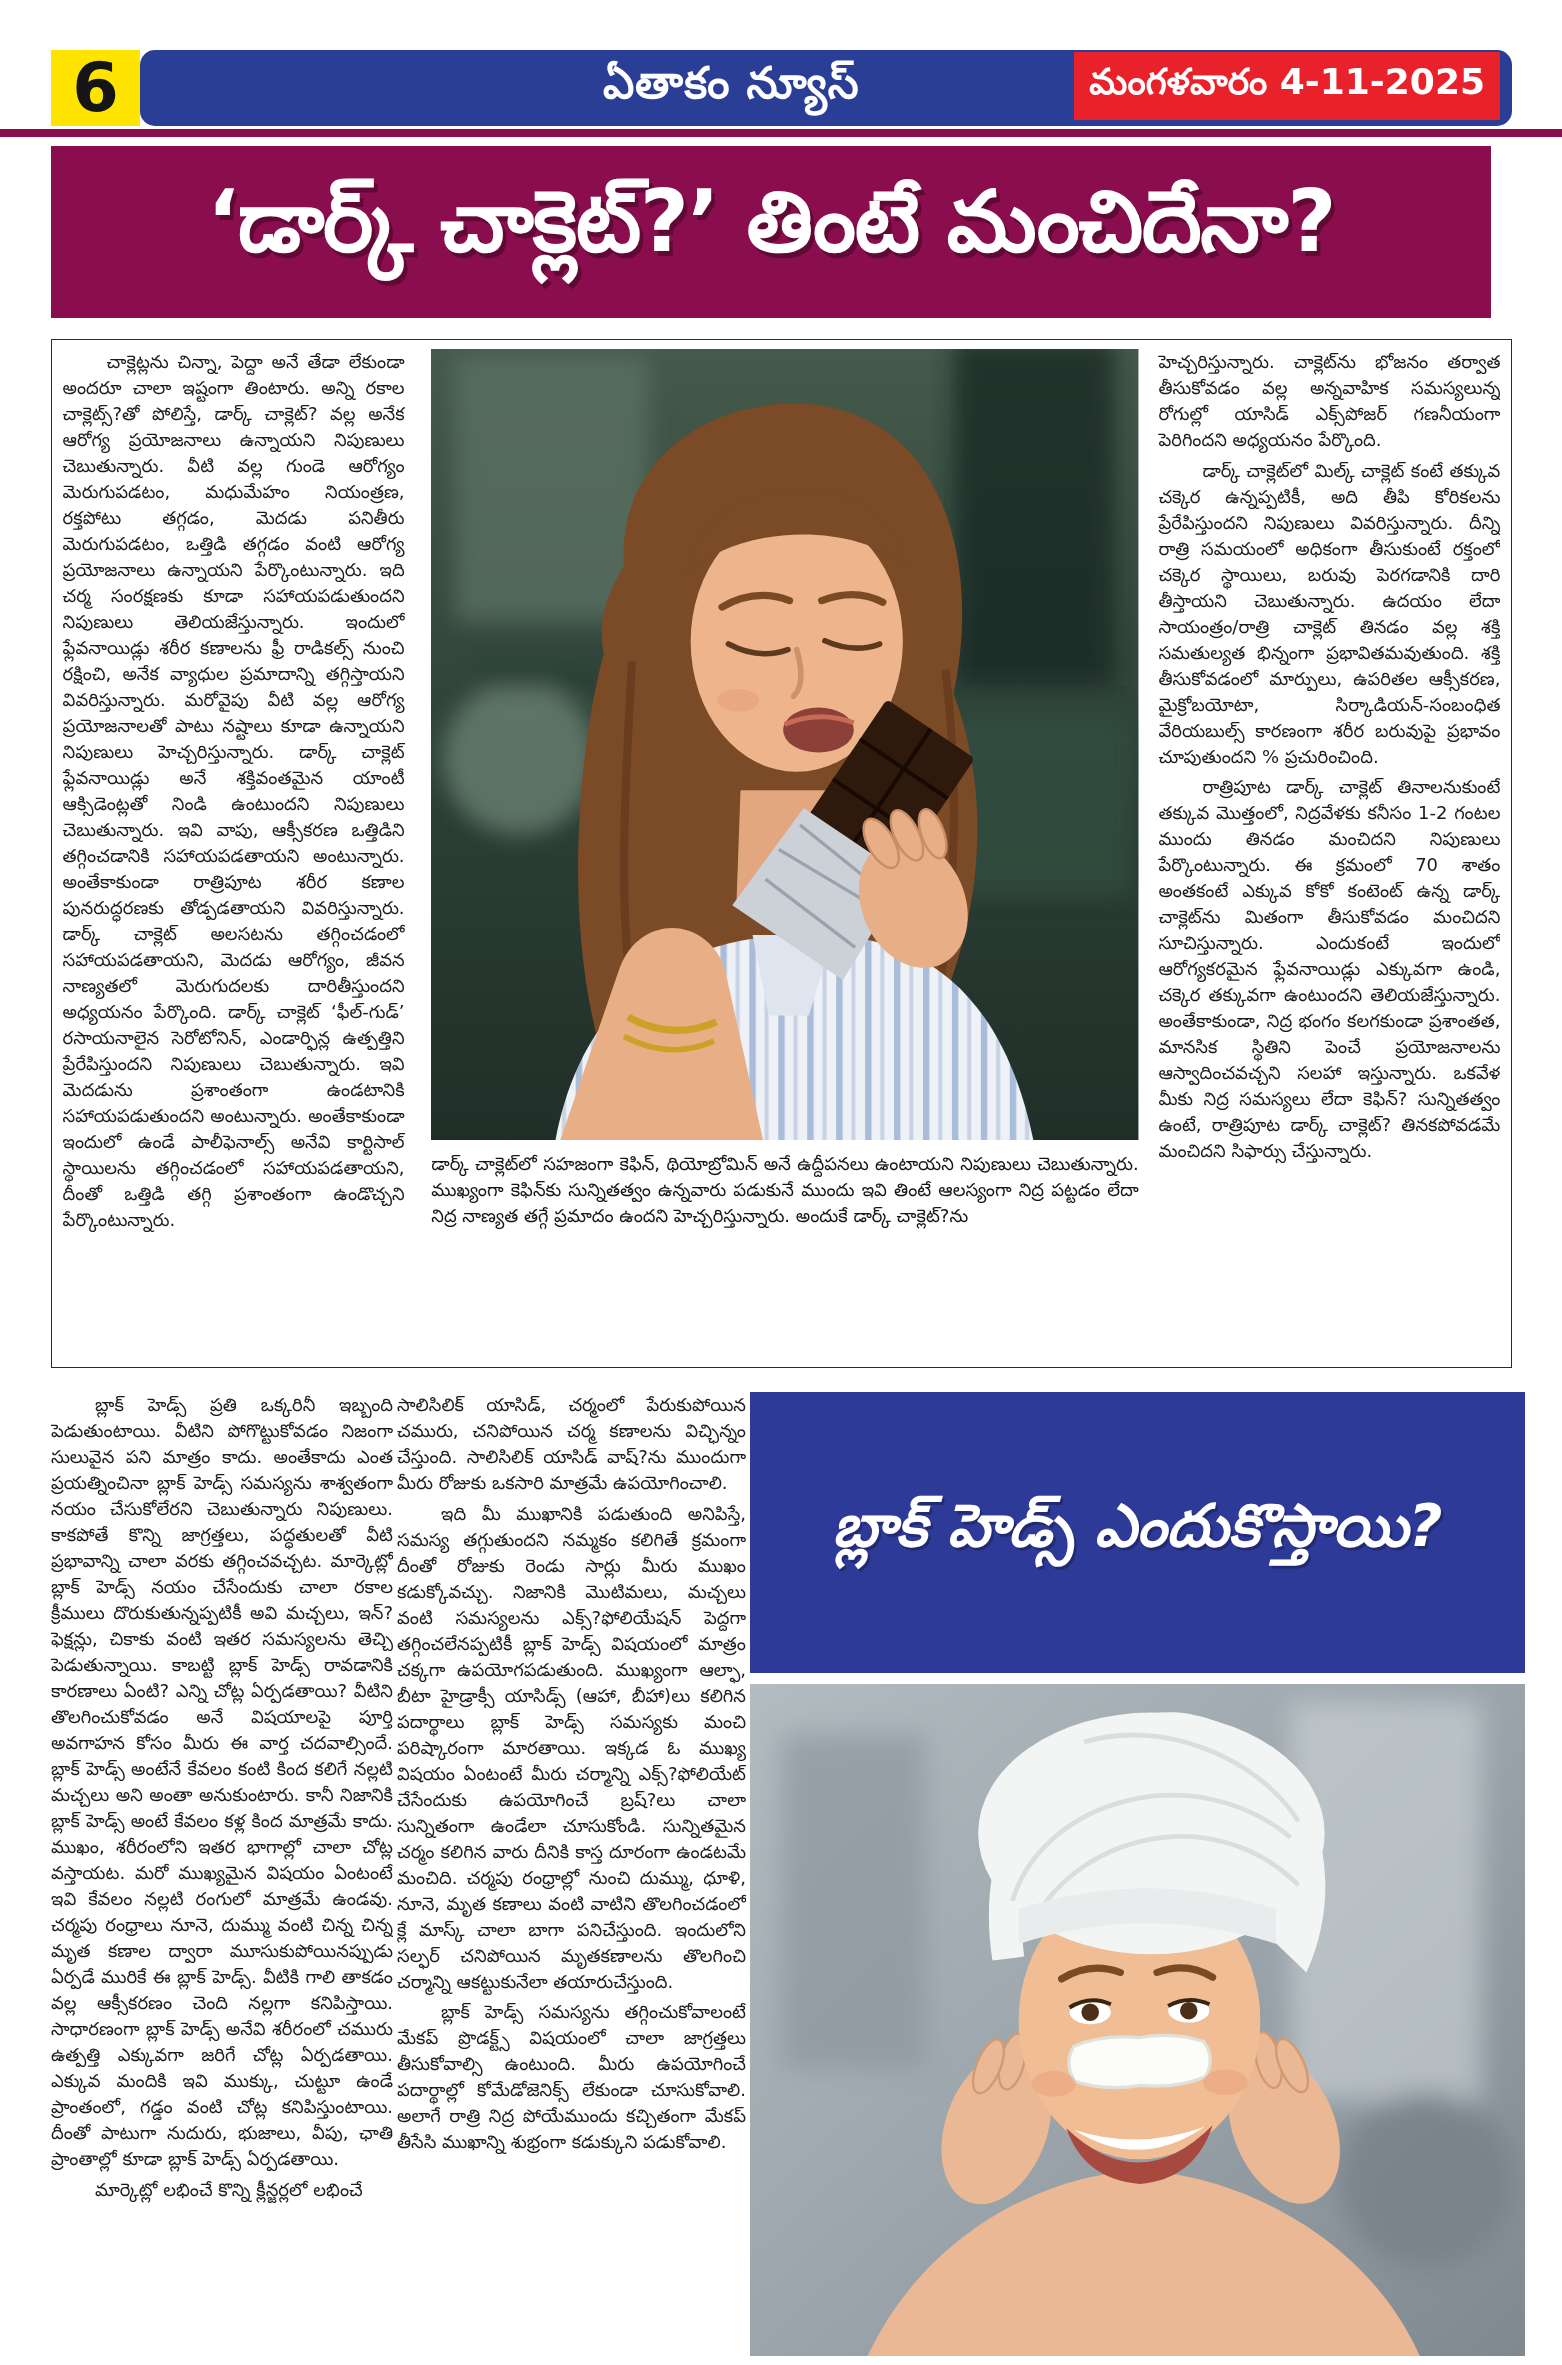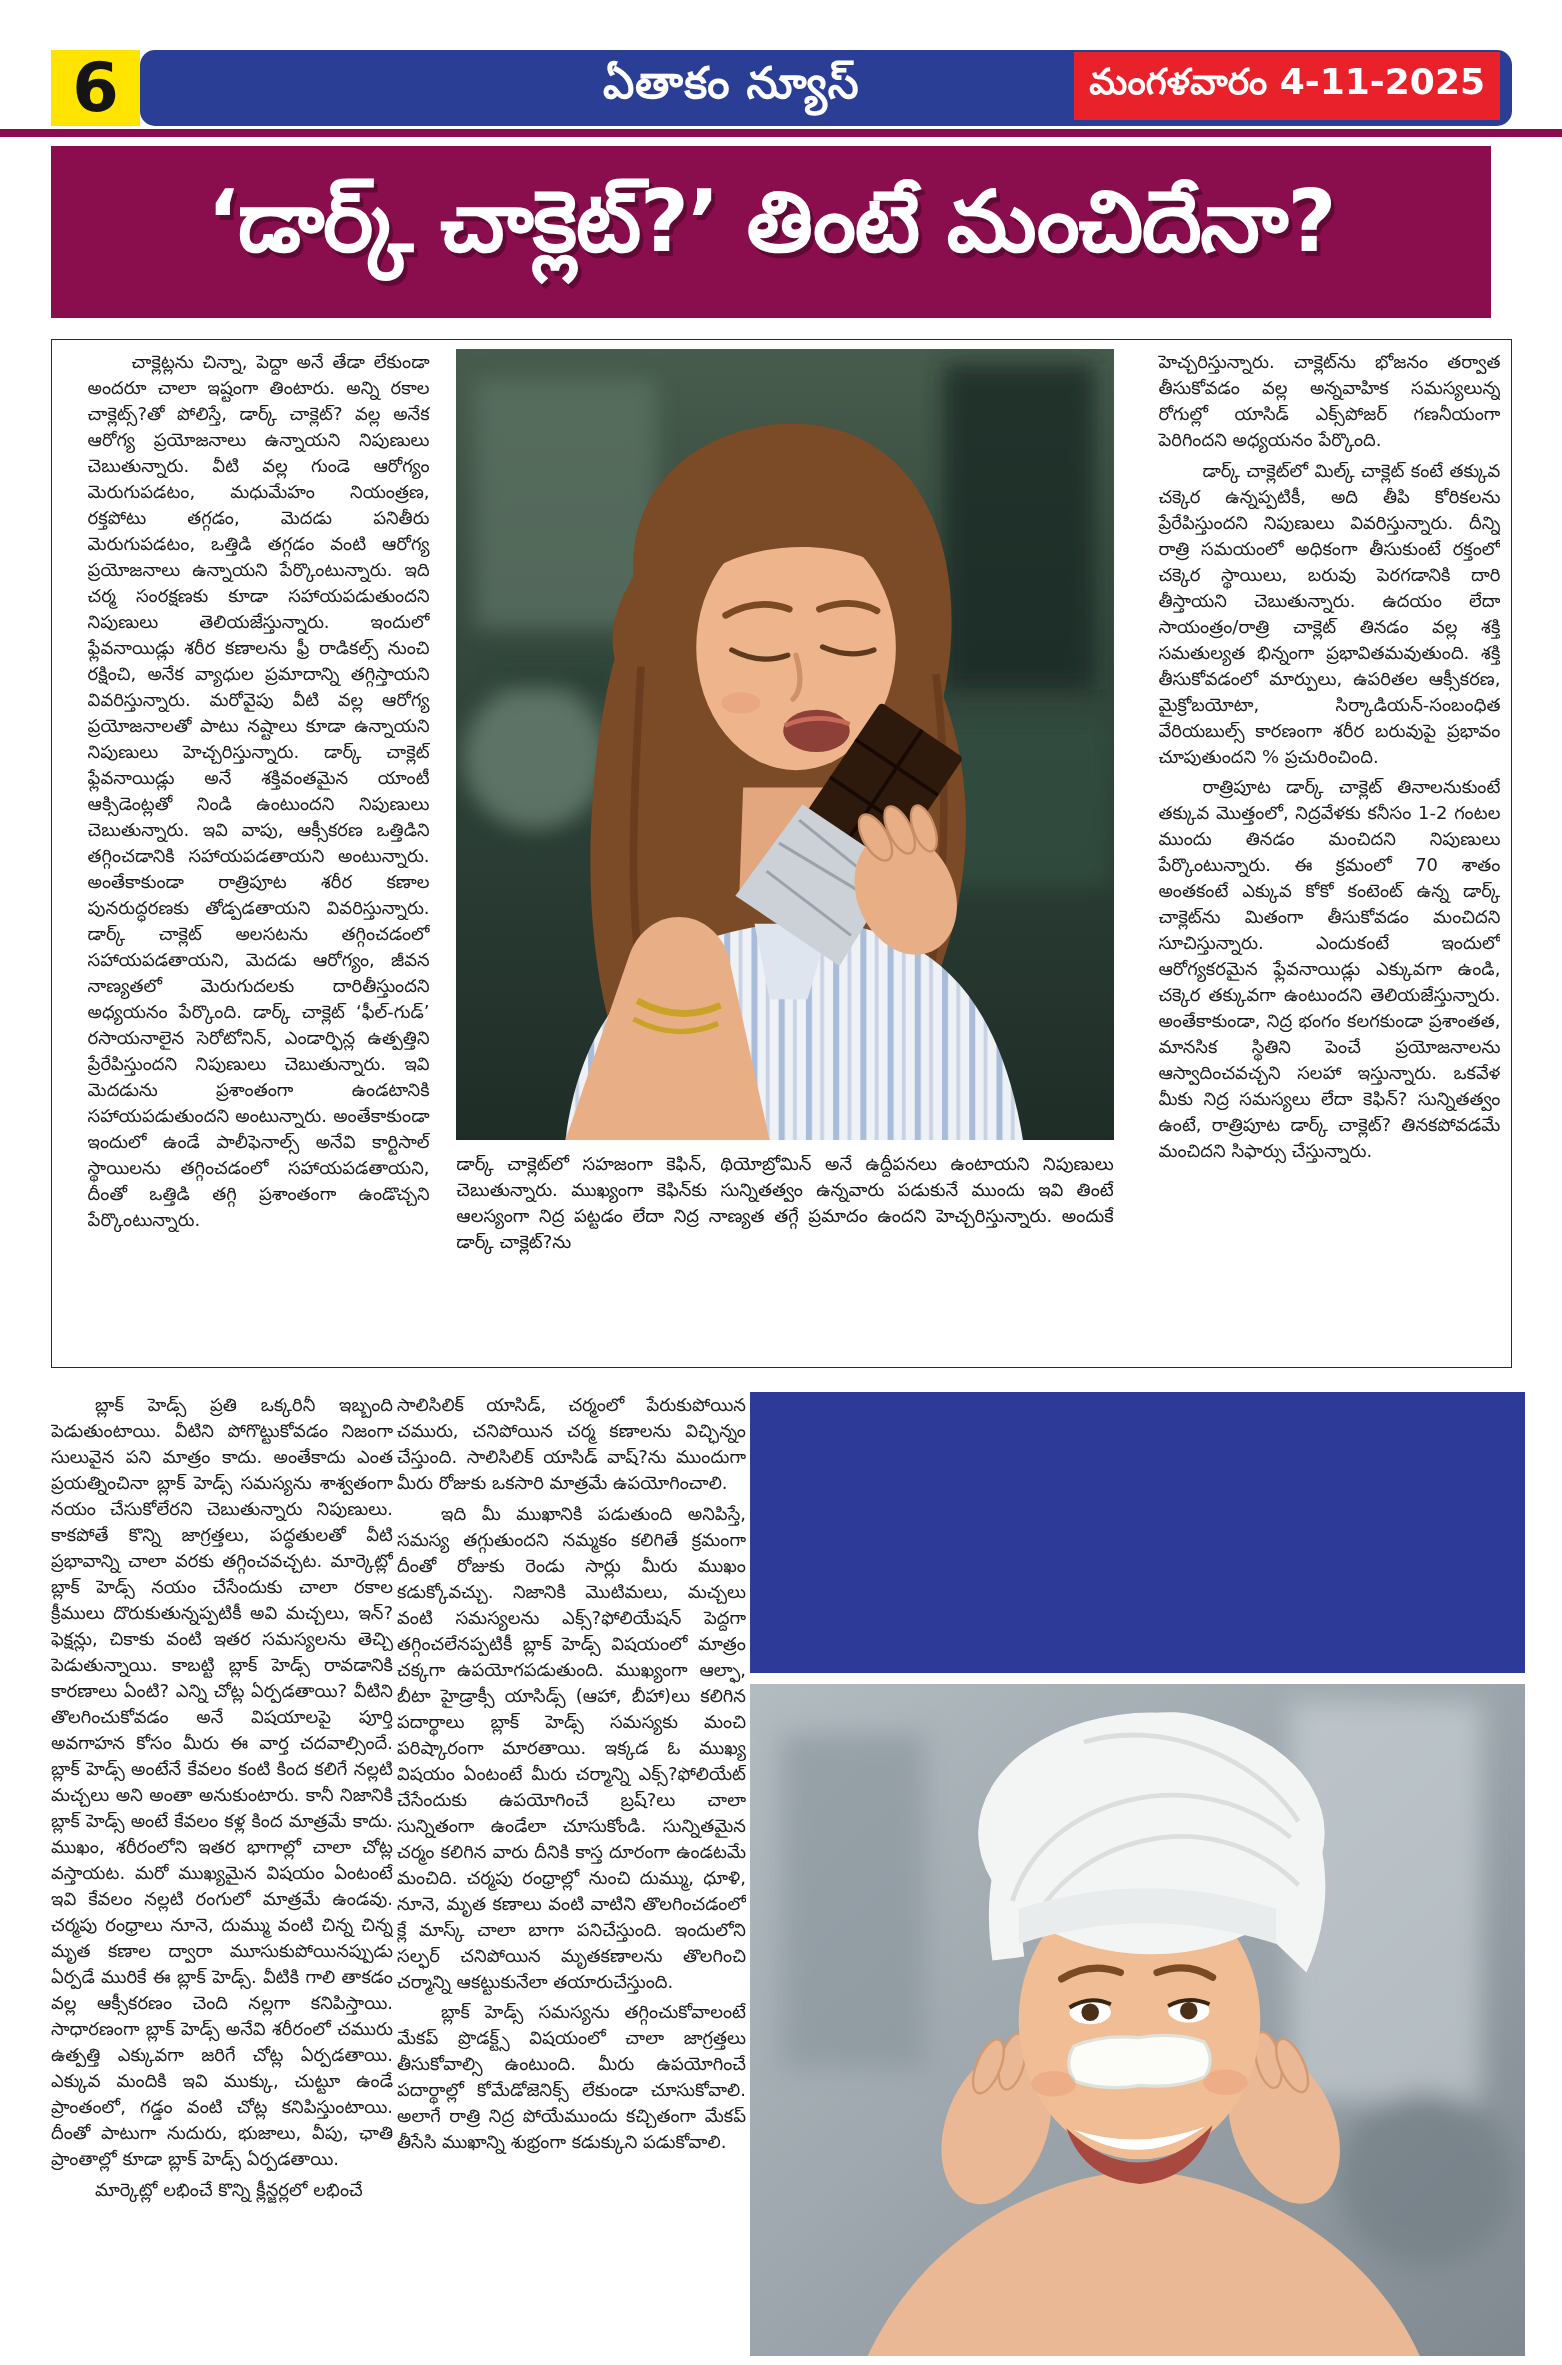--- a/index.html
+++ b/index.html
@@ -19,21 +19,21 @@
 
   
   .headline-band{position:absolute;left:51px;top:146px;width:1440px;height:172px;background:#8a0e4d;
                  display:flex;align-items:center;justify-content:center;}
   .headline-band h1{margin:0;color:#ffffff;font-size:85px;font-weight:bold;letter-spacing:-1.5px;
                     text-shadow:3.8px 4.5px 0 rgba(0,0,0,0.30);white-space:nowrap;}
 
   
   .article1{position:absolute;left:51px;top:339px;width:1461px;height:1029px;box-sizing:border-box;
             border:1.5px solid #2b2b2b;padding:9px 10.6px;display:flex;gap:19.7px;background:#fff;}
-  .a1col{width:342px;flex:0 0 auto;overflow:hidden;margin-left:25px;}
+  .a1col{width:342px;flex:0 0 auto;overflow:hidden;}
   .a1mid{flex:1;display:flex;flex-direction:column;overflow:hidden;padding-left:7px;}
   .bodytext{font-size:18px;line-height:26px;text-align:justify;color:#1b1b1b;}
   .bodytext p{margin:0 0 4.5px 0;}
   .indent{text-indent:44px;}
   .photo1{width:100%;height:791px;flex:0 0 auto;overflow:hidden;}
   .photo1 svg,.photo2 svg{width:100%;height:100%;display:block;}
   .caption{display:flex;gap:15px;margin-top:10.6px;}
   .caption .capcol{flex:1;font-size:18px;line-height:26px;text-align:justify;color:#151515;overflow:hidden;}
 
   
@@ -170,20 +170,21 @@
     </div>
 
     <div class="a2col2 bodytext">
       <p>సాలిసిలిక్ యాసిడ్, చర్మంలో పేరుకుపోయిన చమురు, చనిపోయిన చర్మ కణాలను విచ్ఛిన్నం చేస్తుంది. సాలిసిలిక్ యాసిడ్ వాష్?ను ముందుగా మీరు రోజుకు ఒకసారి మాత్రమే ఉపయోగించాలి.</p>
       <p class="indent">ఇది మీ ముఖానికి పడుతుంది అనిపిస్తే, సమస్య తగ్గుతుందని నమ్మకం కలిగితే క్రమంగా దీంతో రోజుకు రెండు సార్లు మీరు ముఖం కడుక్కోవచ్చు. నిజానికి మొటిమలు, మచ్చలు వంటి సమస్యలను ఎక్స్?ఫోలియేషన్ పెద్దగా తగ్గించలేనప్పటికీ బ్లాక్ హెడ్స్ విషయంలో మాత్రం చక్కగా ఉపయోగపడుతుంది. ముఖ్యంగా ఆల్ఫా, బీటా హైడ్రాక్సీ యాసిడ్స్ (ఆహా, బీహా)లు కలిగిన పదార్థాలు బ్లాక్ హెడ్స్ సమస్యకు మంచి పరిష్కారంగా మారతాయి. ఇక్కడ ఓ ముఖ్య విషయం ఏంటంటే మీరు చర్మాన్ని ఎక్స్?ఫోలియేట్ చేసేందుకు ఉపయోగించే బ్రష్?లు చాలా సున్నితంగా ఉండేలా చూసుకోండి. సున్నితమైన చర్మం కలిగిన వారు దీనికి కాస్త దూరంగా ఉండటమే మంచిది. చర్మపు రంధ్రాల్లో నుంచి దుమ్ము, ధూళి, నూనె, మృత కణాలు వంటి వాటిని తొలగించడంలో క్లే మాస్క్ చాలా బాగా పనిచేస్తుంది. ఇందులోని సల్ఫర్ చనిపోయిన మృతకణాలను తొలగించి చర్మాన్ని ఆకట్టుకునేలా తయారుచేస్తుంది.</p>
       <p class="indent">బ్లాక్ హెడ్స్ సమస్యను తగ్గించుకోవాలంటే మేకప్ ప్రొడక్ట్స్ విషయంలో చాలా జాగ్రత్తలు తీసుకోవాల్సి ఉంటుంది. మీరు ఉపయోగించే పదార్థాల్లో కోమేడోజెనిక్స్ లేకుండా చూసుకోవాలి. అలాగే రాత్రి నిద్ర పోయేముందు కచ్చితంగా మేకప్ తీసేసి ముఖాన్ని శుభ్రంగా కడుక్కుని పడుకోవాలి.</p>
     </div>
 
     <div class="a2right">
       <div class="bluebox">
+        <div class="bl bl1">బ్లాక్ హెడ్స్ ఎందుకొస్తాయి?</div>
       </div>
       <div class="photo2" role="img" aria-label="Smiling woman with white towel wrapped on her head wearing a white nose pore strip, hands at cheeks, grey background">
         <svg viewBox="0 0 975 880" preserveAspectRatio="xMidYMid slice">
           <defs>
             <linearGradient id="bg2" x1="0" y1="0" x2="1" y2="1">
               <stop offset="0" stop-color="#b3bcc1"></stop>
                 <stop offset="0.55" stop-color="#98a2a8"></stop>
                 <stop offset="1" stop-color="#7e888e"></stop>
             </linearGradient>
             <filter id="blur2">

